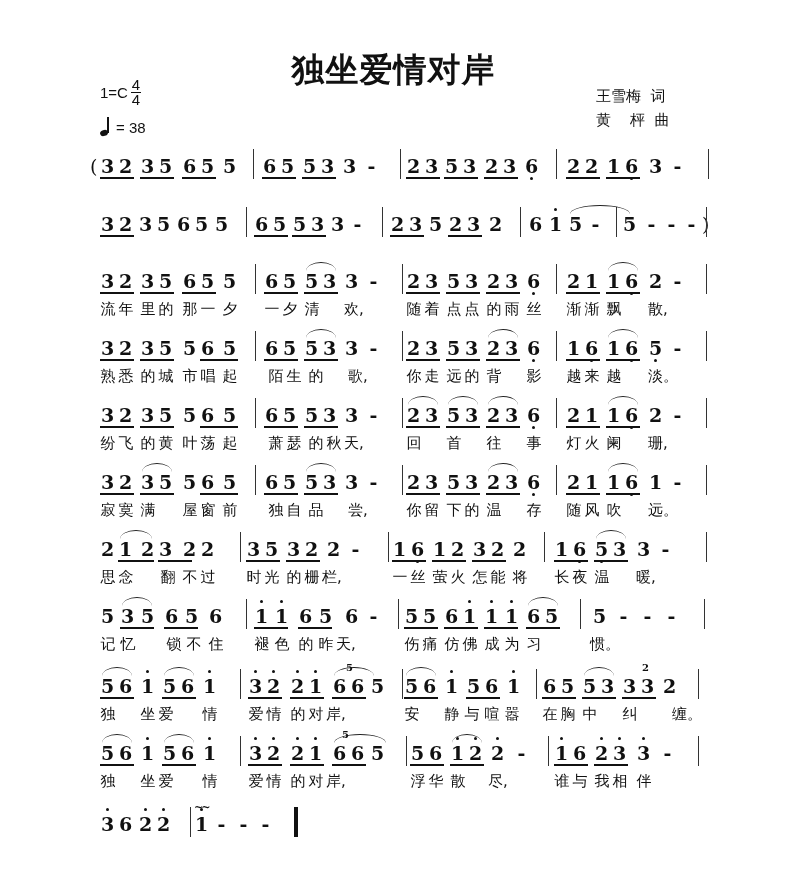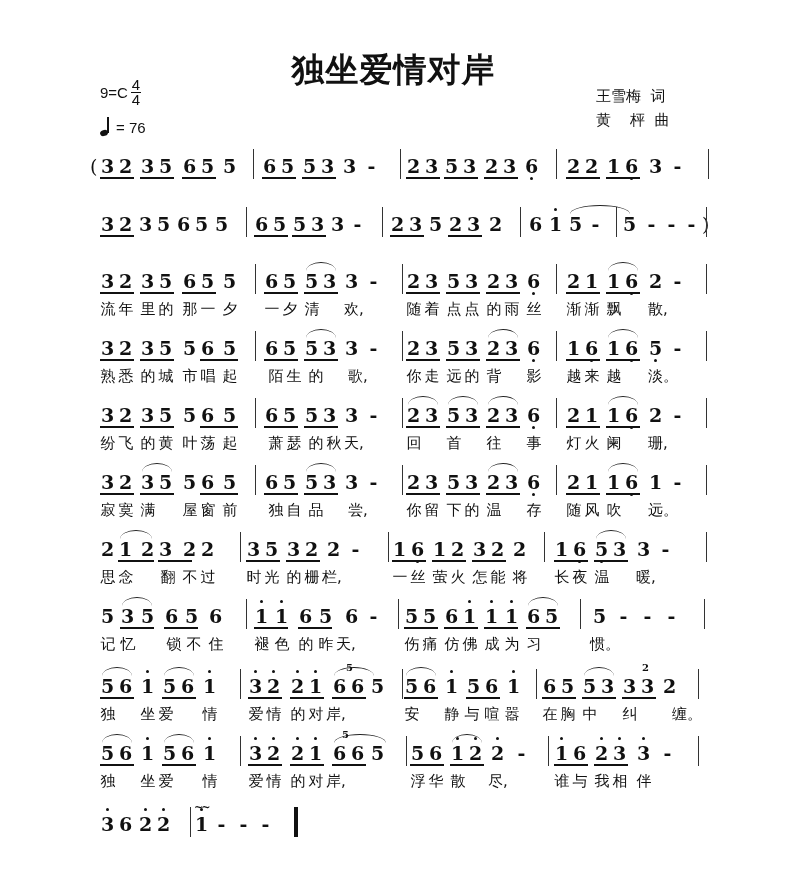--- a/index.html
+++ b/index.html
@@ -30,34 +30,34 @@
   .ly { position:absolute; width:20px; text-align:center; }
   .grace { position:absolute; font-size:10px; font-weight:bold; top:-13px; }
   .tr { position:absolute; font-size:11px; top:-16px; letter-spacing:-2px; }
 </style>
 </head>
 <body>
 
 <div class="title">独坐爱情对岸</div>
 
 <div class="key">
-  <span>9=C</span>
+  <span>1=C</span>
   <span class="frac">
     <span>4</span>
     <span class="line"></span>
     <span>4</span>
   </span>
 </div>
 
 <div class="tempo">
   <span class="qnote">
       <span class="stem"></span>
       <span class="head"></span>
     </span>
-  <span>= 76</span>
+  <span>= 38</span>
 </div>
 
 <div class="credits">
   <div>王雪梅  词</div>
   <div>黄    枰  曲</div>
 </div>
 
 <div id="score">
     <div class="row" style="top: 155px;">
       <div class="notes-line">

